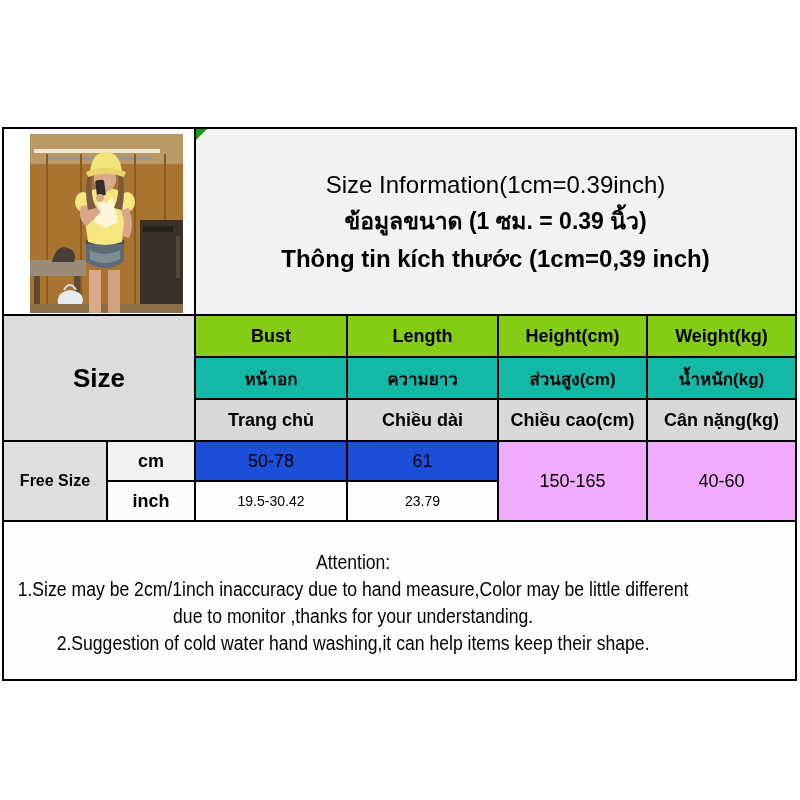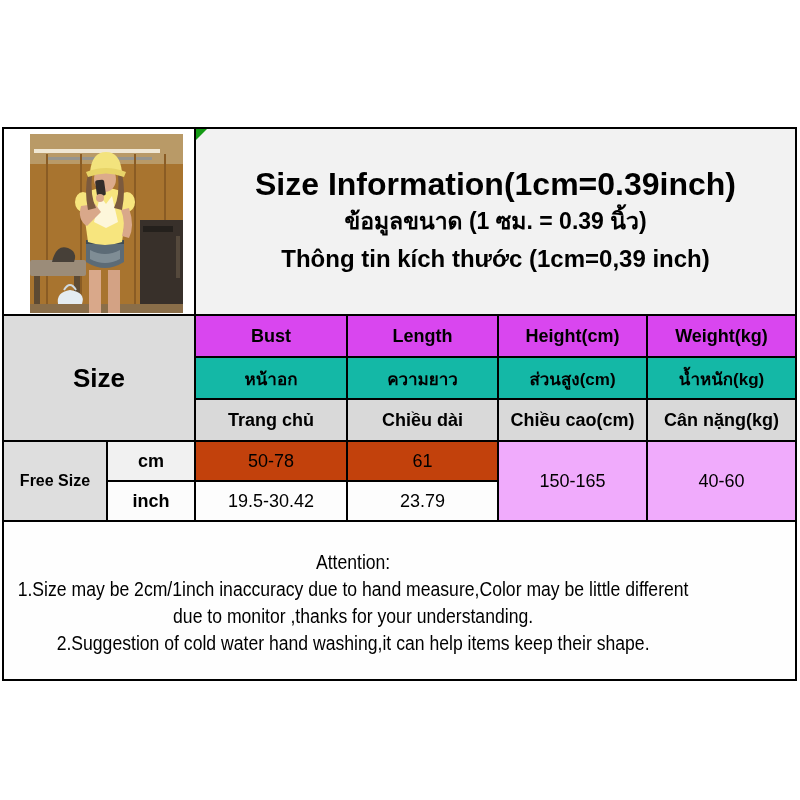--- a/index.html
+++ b/index.html
@@ -26,34 +26,34 @@
   tr.r-note td{height:157px;}
 
   .photo-cell{background:#ffffff;vertical-align:top;text-align:left;}
   .photo-wrap{margin:4px 0 0 26px;width:153px;height:179px;display:block;}
 
   .title-cell{background:#f2f2f2;position:relative;}
   .corner-flag{
     position:absolute;left:0;top:0;width:0;height:0;
     border-top:11px solid #149a14;border-right:11px solid transparent;
   }
-  .t-en{font-size:32px;font-weight:bold;line-height:37px;}
+  .t-en{font-size:24px;font-weight:normal;line-height:37px;}
   .t-th{font-size:23px;font-weight:bold;line-height:37px;}
   .t-vi{font-size:24px;font-weight:bold;line-height:37px;}
 
   .size-cell{background:#dcdcdc;font-size:26px;font-weight:bold;}
-  .hd{background:#d946ef;font-size:18px;font-weight:bold;}
+  .hd{background:#84cc16;font-size:18px;font-weight:bold;}
   .hd-th{background:#14b8a6;font-size:17px;font-weight:bold;}
   .hd-vi{background:#d9d9d9;font-size:18px;font-weight:bold;}
 
   .free-size-cell{background:#dedede;font-size:16px;font-weight:bold;}
   .unit-cm{background:#f1f1f1;font-size:18px;font-weight:bold;}
   .unit-inch{background:#fcfcfc;font-size:18px;font-weight:bold;}
-  .val-cm{background:#c2410c;font-size:18px;}
-  .val-inch{background:#fdfdfd;font-size:18px;}
+  .val-cm{background:#1d4ed8;font-size:18px;}
+  .val-inch{background:#fdfdfd;font-size:14px;}
   .val-merged{background:#f0abfc;font-size:18px;}
 
   .note-cell{background:#fefefe;text-align:left;vertical-align:top;}
   .note-inner{padding:5px 4px 0 5px;}
   .note-line{
     font-size:20px;line-height:27px;white-space:nowrap;
     transform:scaleX(0.88);transform-origin:0 50%;
   }
 </style>
 </head>

